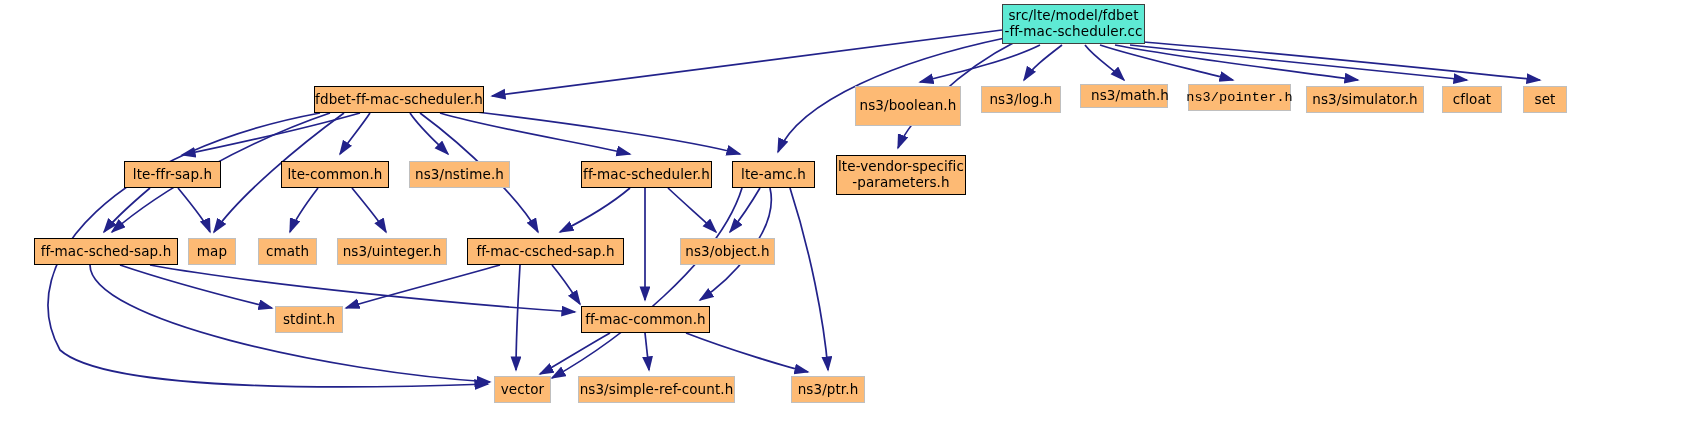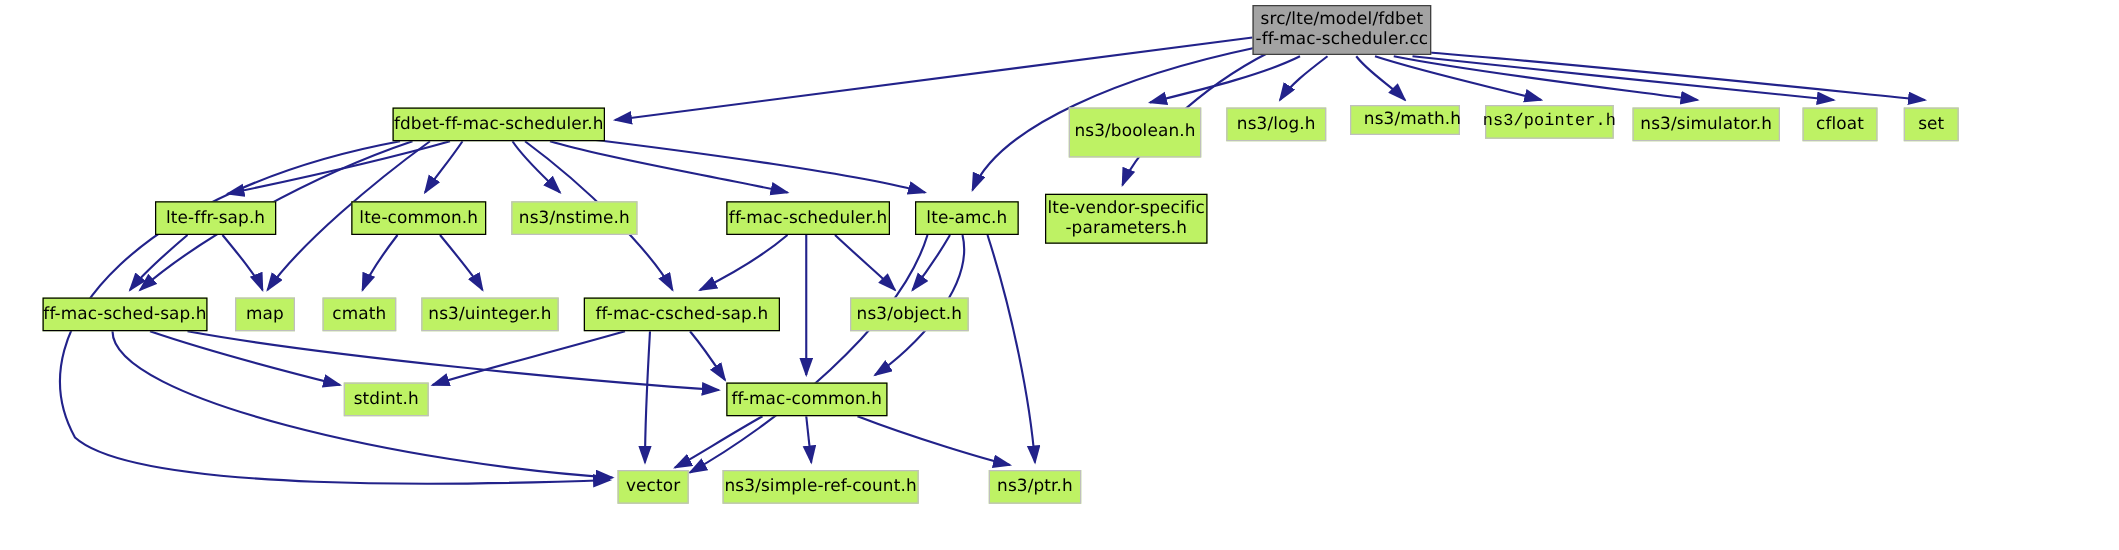--- a/index.html
+++ b/index.html
@@ -1,24 +1,24 @@
 <!DOCTYPE html>
 <html><head>
 <meta charset="utf-8">
 <style>
   html,body{margin:0;padding:0;background:#ffffff;}
   #canvas{position:relative;width:1695px;height:440px;overflow:hidden;
           font-family:"DejaVu Sans","Liberation Sans",sans-serif;background:#fff;}
   svg#edges{position:absolute;left:0;top:0;width:1695px;height:440px;}
   .node{position:absolute;box-sizing:border-box;display:flex;align-items:center;
         justify-content:center;text-align:center;line-height:1.15;
-        font-size:13.5px;color:#000;background:#bef264;border:1px solid #bfbfbf;
+        font-size:13.5px;color:#000;background:#fdba74;border:1px solid #bfbfbf;
         white-space:pre;letter-spacing:0.1px;}
   .node.strong{border:1px solid #000000;}
-  .node.root{background:#a3a3a3;border:1px solid #404040;}
+  .node.root{background:#5eead4;border:1px solid #404040;}
 </style>
 </head>
 <body>
 
 <div id="canvas">
   <svg id="edges" viewBox="0 0 1695 440">
     <defs>
       <marker id="arw" markerWidth="9" markerHeight="9" refX="8" refY="3.2" orient="auto" markerUnits="strokeWidth">
         <path d="M0,0 L9,3.2 L0,6.4 z" fill="#22228a"></path>
       </marker>
@@ -103,21 +103,21 @@
 
   <div class="node" style="left:409px;top:161px;width:101px;height:27px;">ns3/nstime.h</div>
 
   <div class="node strong" style="left:581px;top:161px;width:131px;height:27px;">ff-mac-scheduler.h</div>
 
   <div class="node strong" style="left:732px;top:161px;width:83px;height:27px;">lte-amc.h</div>
 
   <div class="node strong" style="left:836px;top:155px;width:130px;height:40px;">lte-vendor-specific
 -parameters.h</div>
 
-  <div class="node strong" style="left:34px;top:238px;width:132px;height:27px;">ff-mac-sched-sap.h</div>
+  <div class="node strong" style="left:34px;top:238px;width:144px;height:27px;">ff-mac-sched-sap.h</div>
 
   <div class="node" style="left:188px;top:238px;width:48px;height:27px;">map</div>
 
   <div class="node" style="left:258px;top:238px;width:59px;height:27px;">cmath</div>
 
   <div class="node" style="left:337px;top:238px;width:110px;height:27px;">ns3/uinteger.h</div>
 
   <div class="node strong" style="left:467px;top:238px;width:157px;height:27px;">ff-mac-csched-sap.h</div>
 
   <div class="node" style="left:680px;top:238px;width:95px;height:27px;">ns3/object.h</div>

